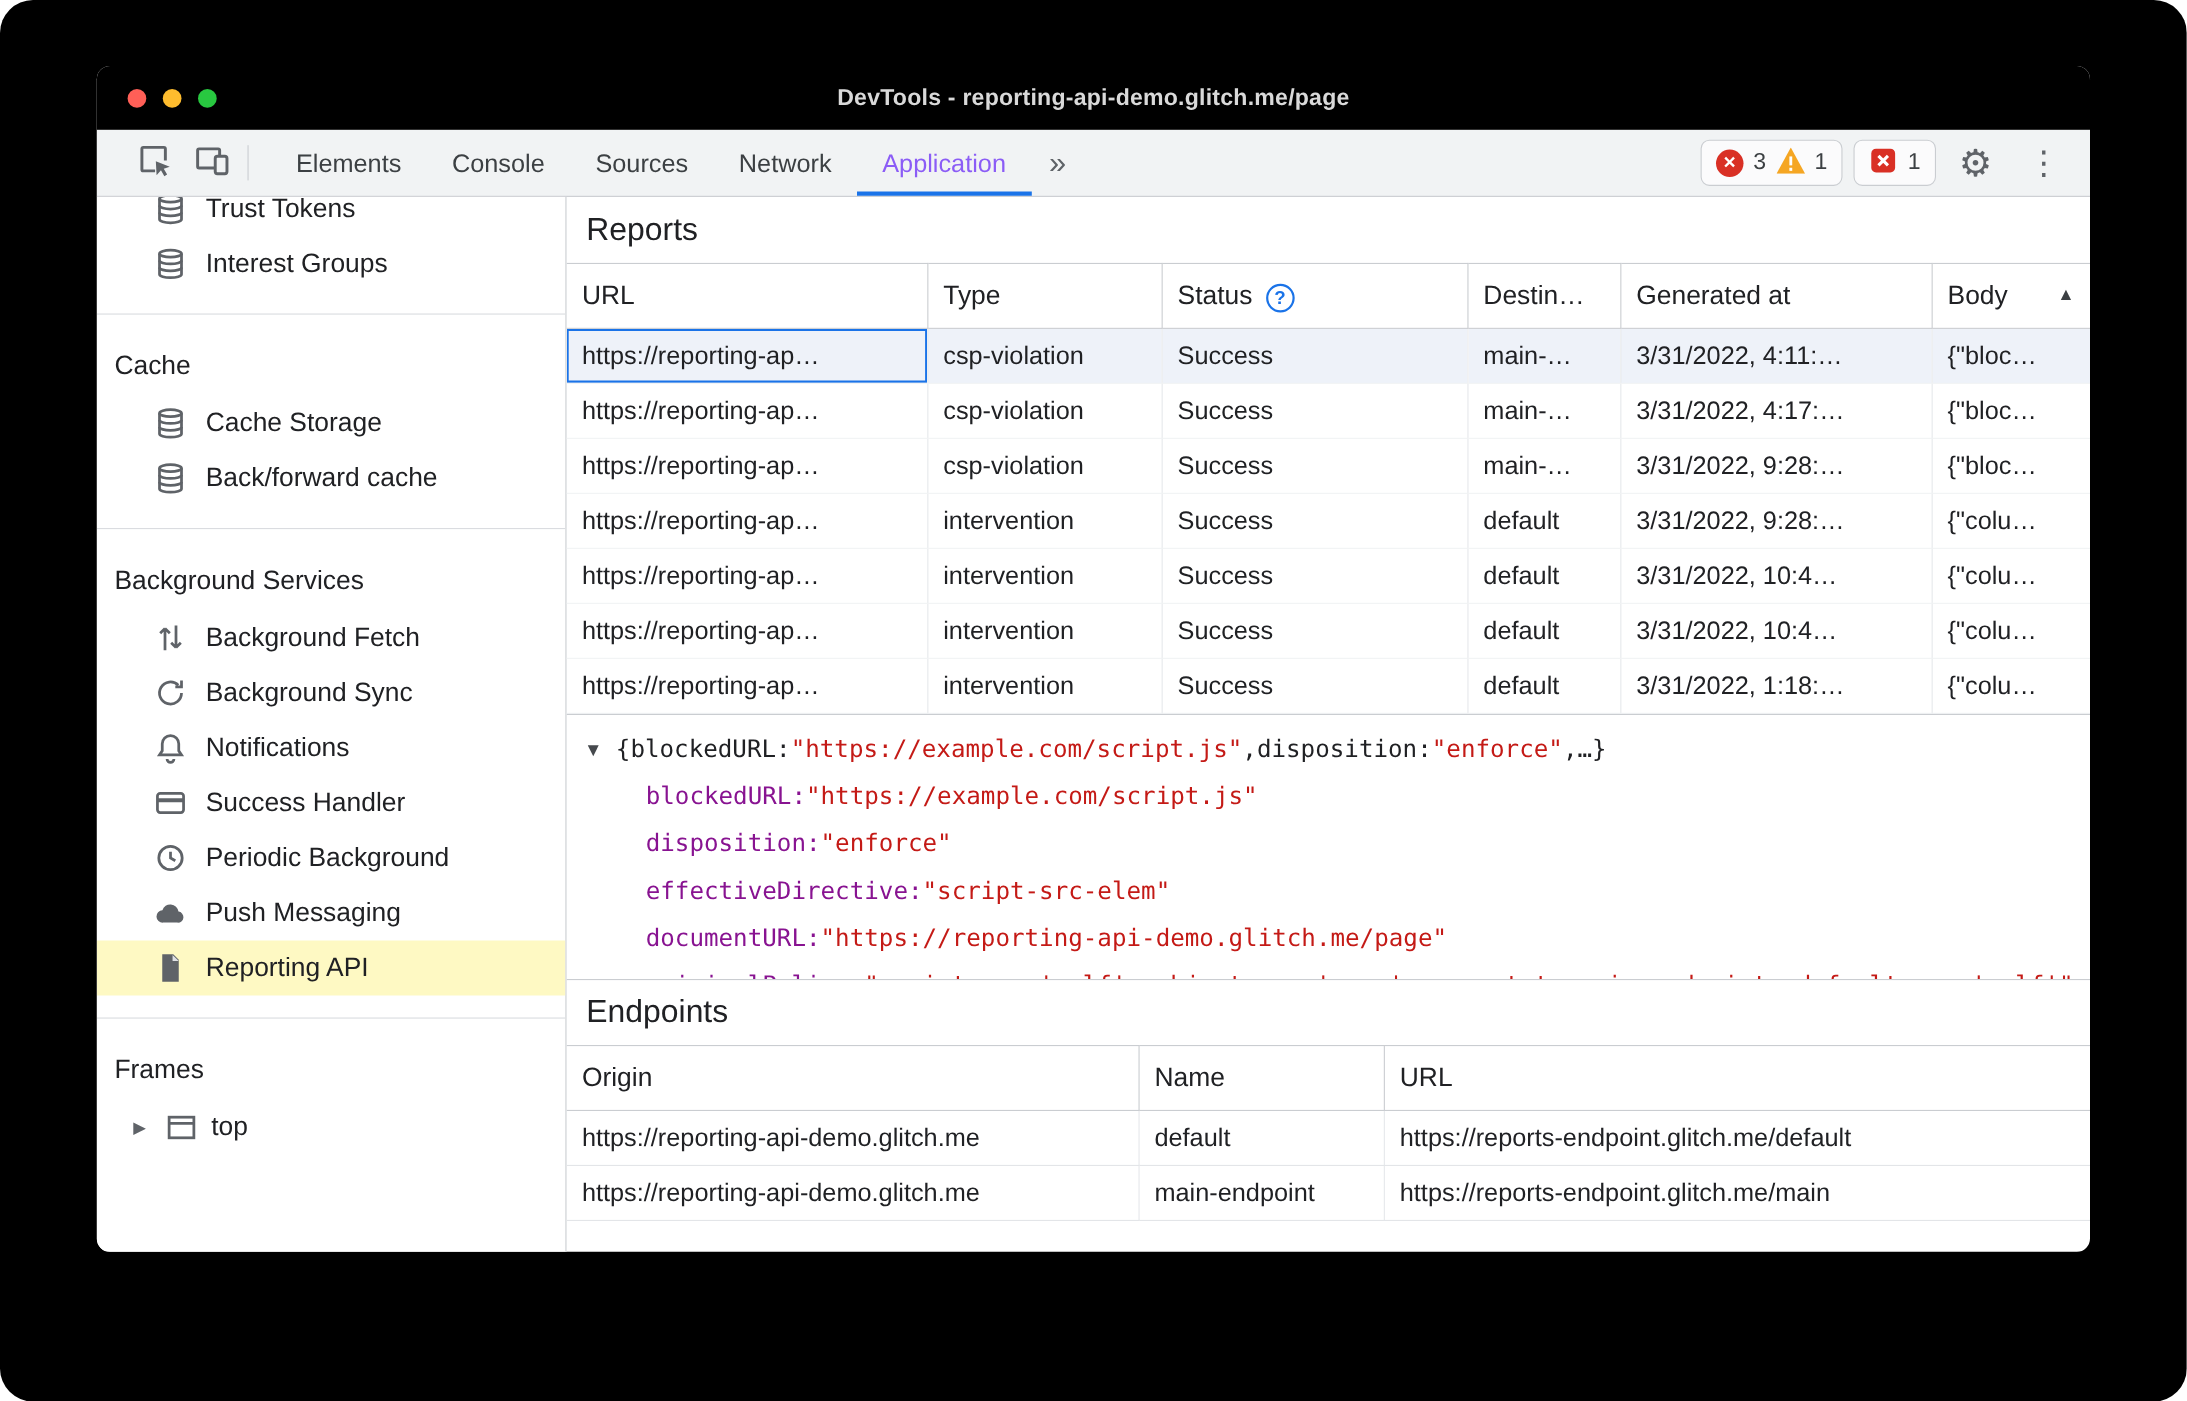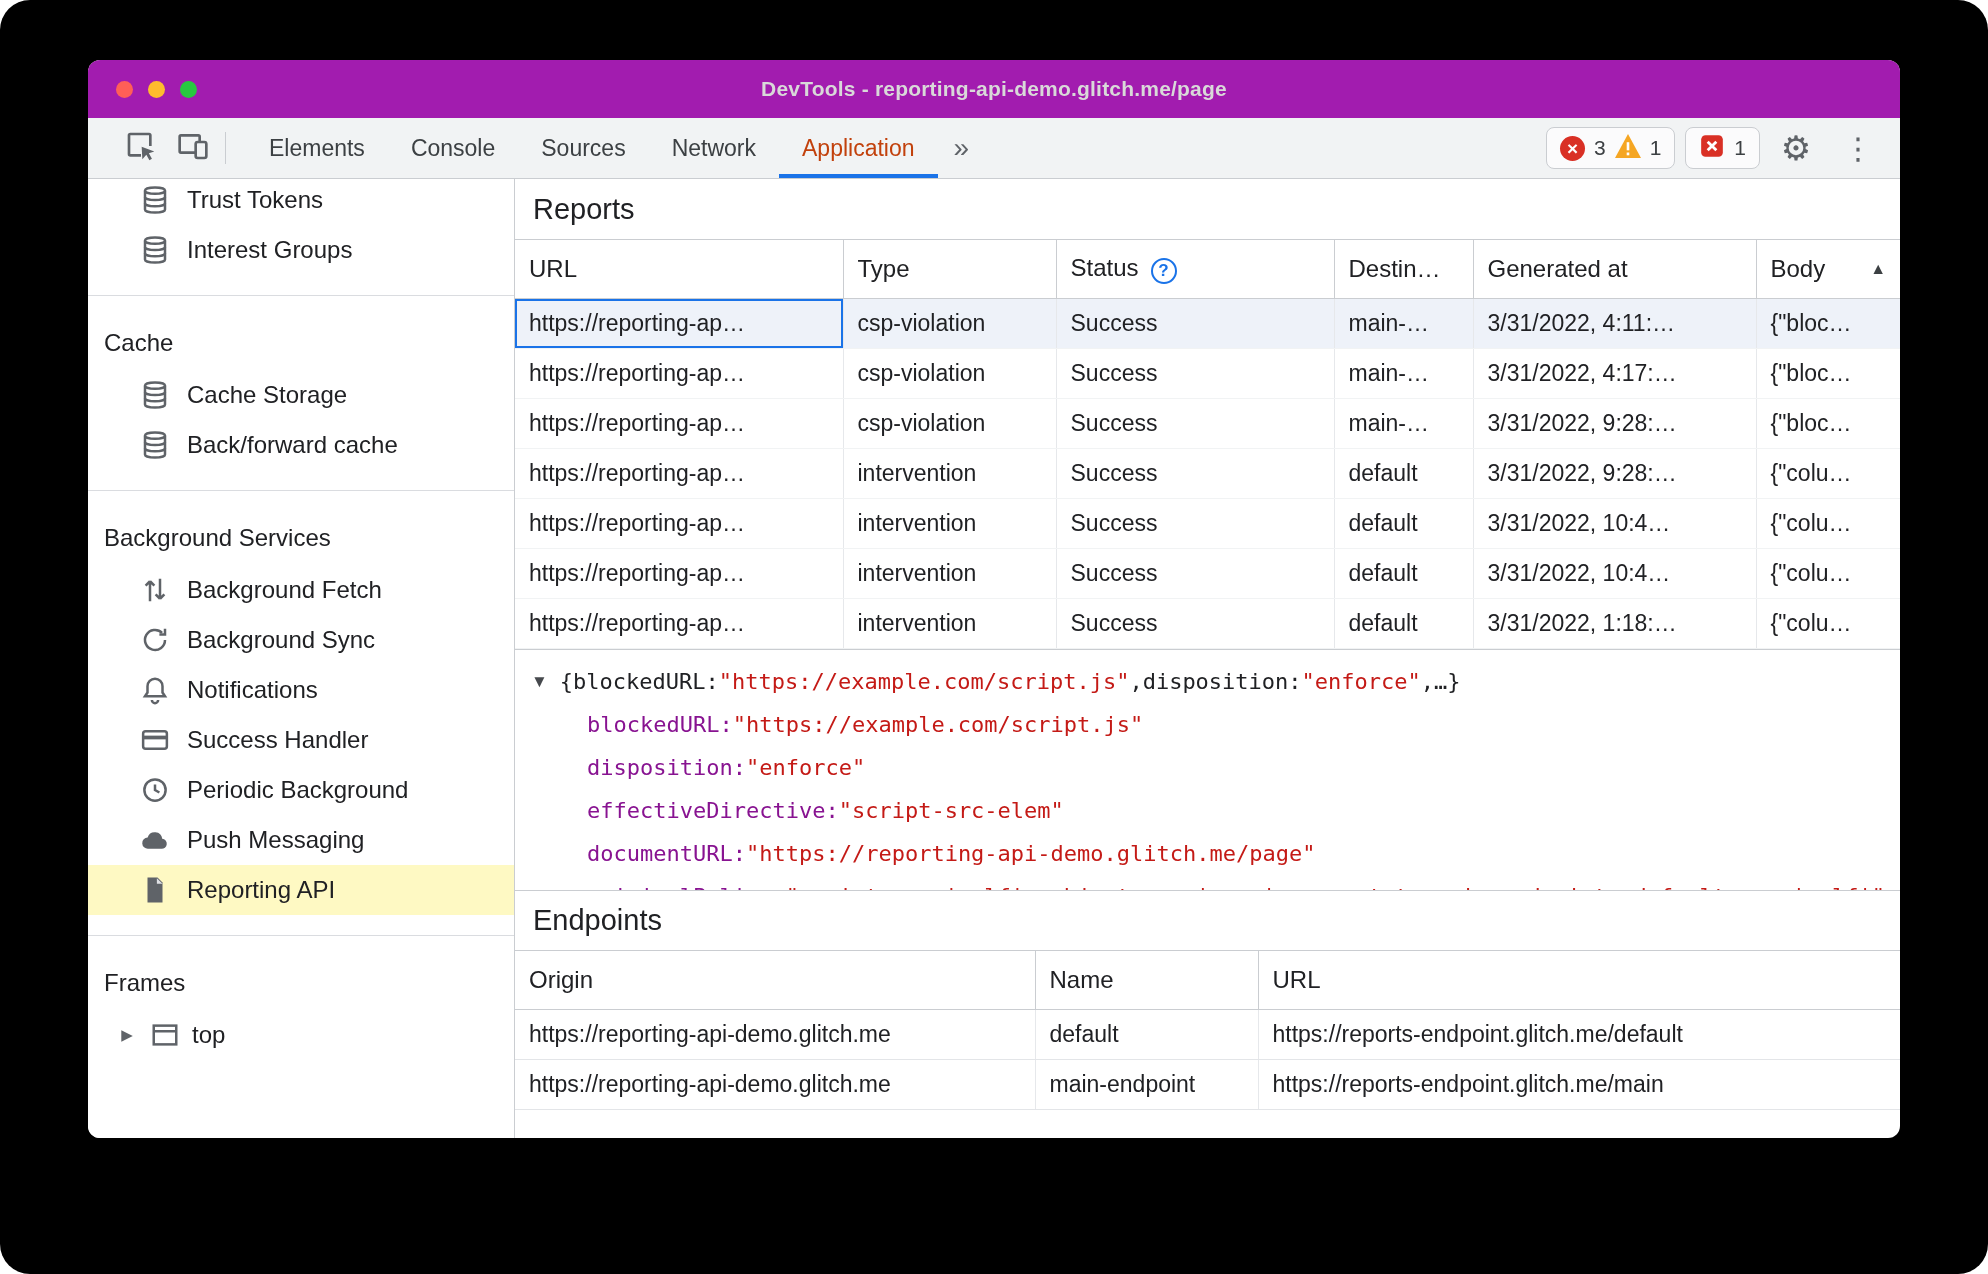--- a/index.html
+++ b/index.html
@@ -20,21 +20,21 @@
     background: #fff;
     border-radius: 12px;
     overflow: hidden;
     box-shadow: 0 30px 90px rgba(0,0,0,.65);
     display: flex; flex-direction: column;
   }
 
   
   .titlebar {
     flex: 0 0 58px;
-    background: #a21caf;
+    background: #000000;
     position: relative;
     display: flex; align-items: center; justify-content: center;
   }
   .traffic { position: absolute; left: 28px; top: 0; height: 100%; display: flex; align-items: center; gap: 15px; }
   .light { width: 17px; height: 17px; border-radius: 50%; }
   .light.red { background: #ff5f57; }
   .light.yellow { background: #febc2e; }
   .light.green { background: #28c840; }
   .title-text { color: #d9d9d9; font-size: 21px; font-weight: 700; letter-spacing: .2px; }
 
@@ -43,21 +43,21 @@
     flex: 0 0 61px;
     background: #f1f3f4;
     border-bottom: 1px solid #cacdd1;
     display: flex; align-items: stretch;
     padding-left: 27px;
   }
   .tool-btn { width: 52px; display: flex; align-items: center; justify-content: center; cursor: pointer; }
   .vsep { width: 1px; background: #cacdd1; margin: 14px 6px; }
   .tabs { display: flex; align-items: stretch; margin-left: 14px; }
   .tab { display: flex; align-items: center; padding: 0 23px; font-size: 23px; color: #3c4043; cursor: pointer; white-space: nowrap; }
-  .tab.selected { color: #c2410c; box-shadow: inset 0 -4px 0 #1a73e8; }
+  .tab.selected { color: #8b5cf6; box-shadow: inset 0 -4px 0 #1a73e8; }
   .more-tabs { display: flex; align-items: center; padding: 0 16px; font-size: 28px; color: #5f6368; cursor: pointer; }
 
   .toolbar-right { margin-left: auto; display: flex; align-items: center; padding-right: 16px; gap: 10px; }
   .badge-group {
     display: flex; align-items: center; gap: 9px;
     border: 1px solid #cacdd1; border-radius: 8px; background: #fbfbfc;
     padding: 6px 13px; height: 42px;
   }
   .badge-count { font-size: 21px; color: #3c4043; }
   .err-dot {
@@ -65,21 +65,21 @@
     color: #fff; font-size: 19px; font-weight: 700;
     display: flex; align-items: center; justify-content: center; line-height: 1;
   }
   .gear { font-size: 34px; color: #5f6368; }
   .kebab { font-size: 30px; color: #5f6368; }
 
   
   .content { flex: 1; display: flex; min-height: 0; }
 
   
-  .sidebar { flex: 0 0 427px; border-right: 1px solid #cacdd1; overflow: hidden; background: #fff; padding-top: 10px; }
+  .sidebar { flex: 0 0 427px; border-right: 1px solid #cacdd1; overflow: hidden; background: #fff; padding-top: 0; }
   .side-item {
     height: 50px; display: flex; align-items: center; gap: 17px;
     padding-left: 52px; font-size: 24px; color: #202124; cursor: pointer; white-space: nowrap;
   }
   .side-item.selected { background: #fef9c3; }
   .side-item .icn { width: 30px; height: 30px; color: #5f6368; flex: 0 0 30px; display: flex; }
   .side-item .icn svg { width: 30px; height: 30px; }
   .side-header { height: 54px; display: flex; align-items: center; padding-left: 16px; font-size: 24px; color: #202124; white-space: nowrap; }
   .sdiv { height: 1px; background: #dadce0; margin: 20px 0; }
   .clip-top { margin-top: -14px; }

